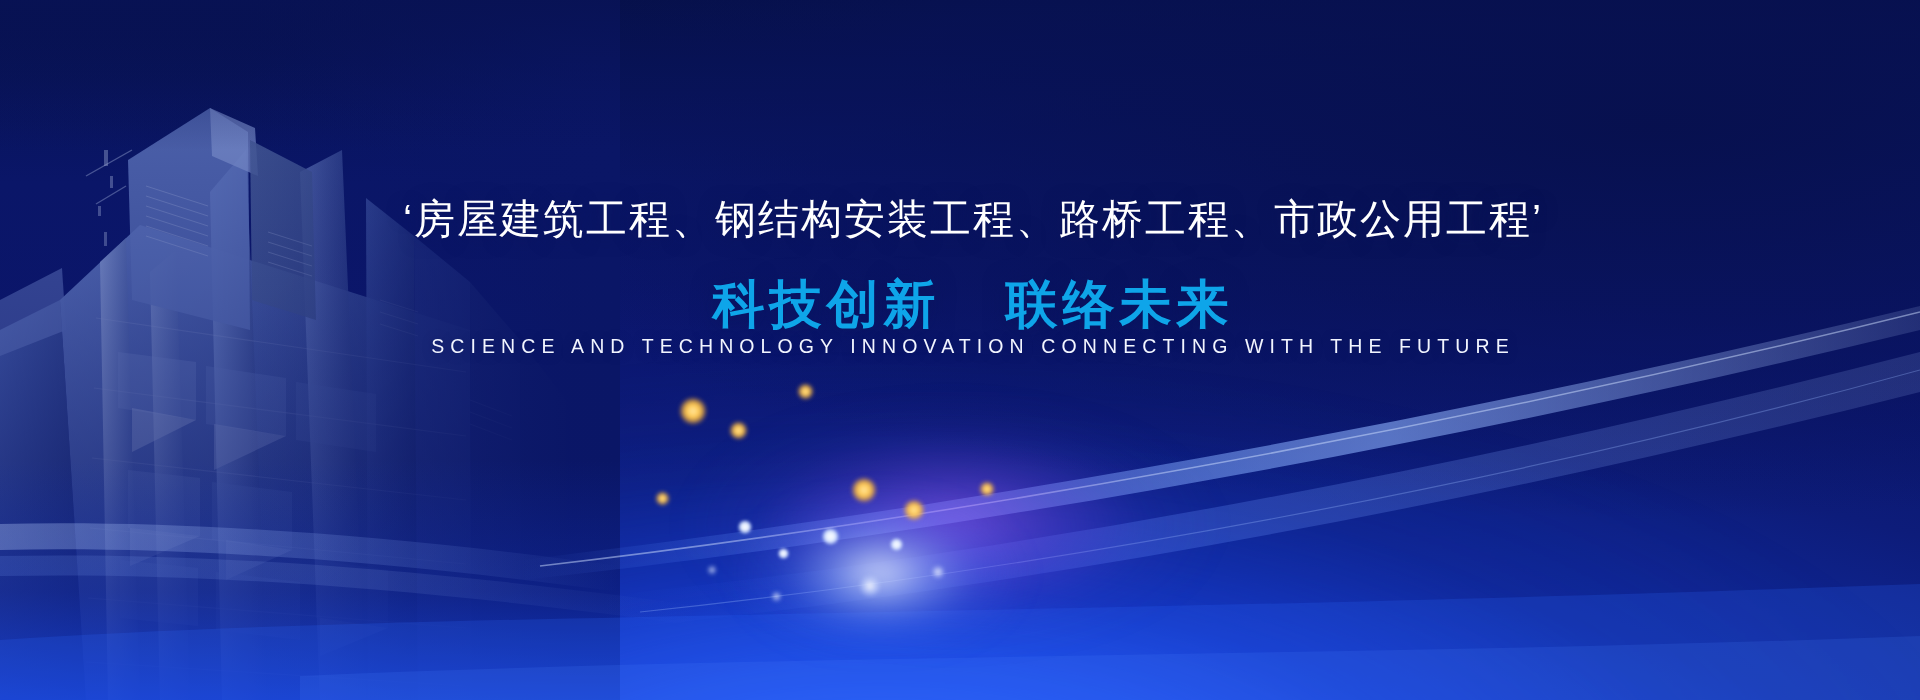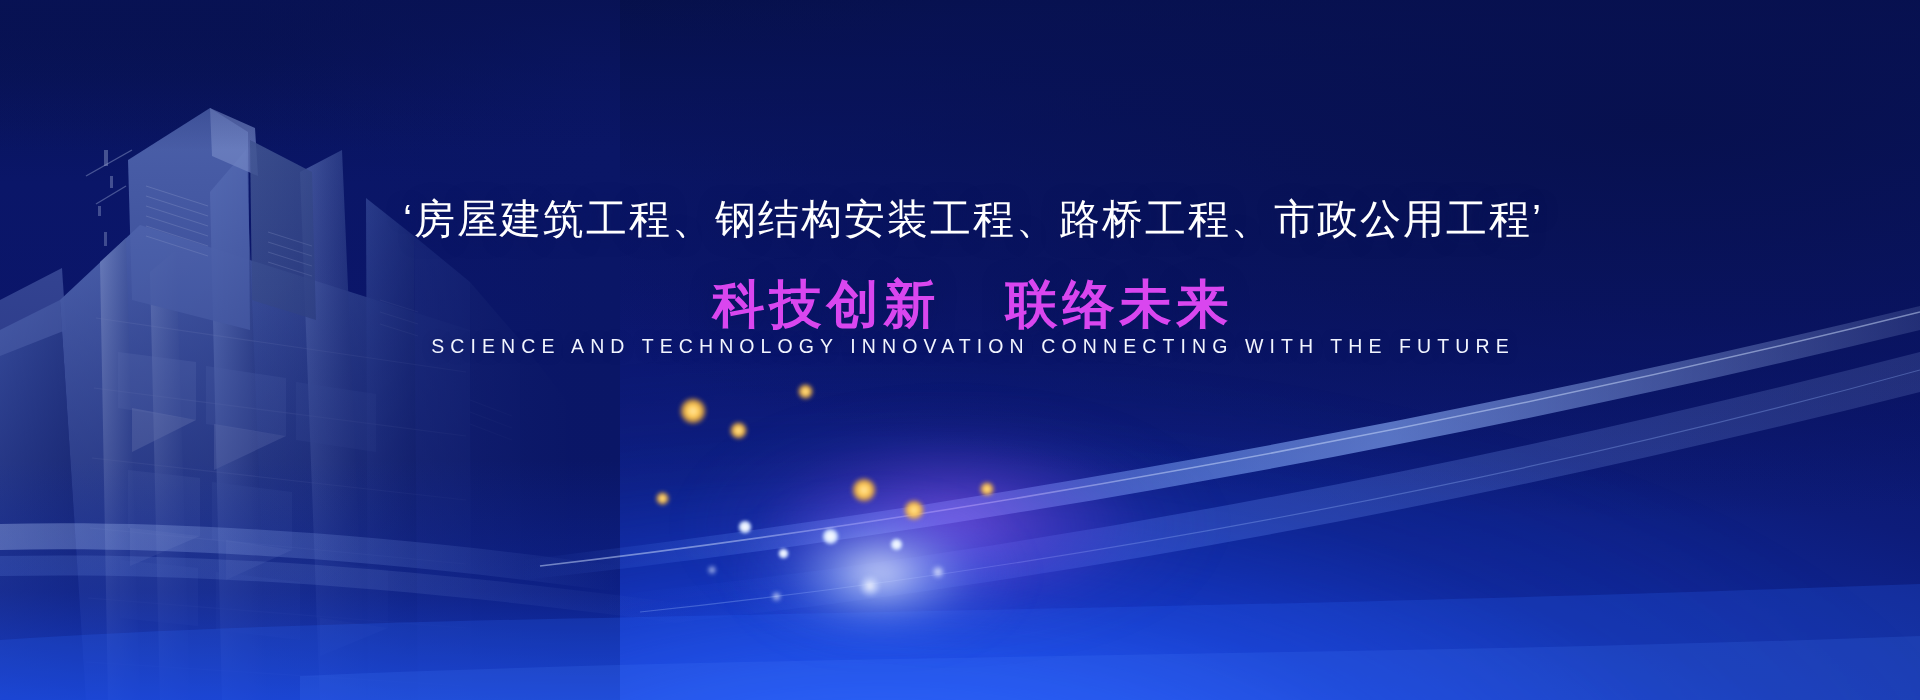--- a/index.html
+++ b/index.html
@@ -69,21 +69,21 @@
     color:#ffffff;
     font-size:41px;
     font-weight:500;
     letter-spacing:2px;
     line-height:1.15;
     white-space:nowrap;
     text-shadow:0 2px 18px rgba(10,20,90,0.65);
   }
   .headline-main{
     margin-top:32px;
-    color:#d946ef;
+    color:#0ea5e9;
     font-size:52px;
     font-weight:bold;
     letter-spacing:5px;
     line-height:1.15;
     white-space:nowrap;
     text-shadow:0 2px 22px rgba(8,18,90,0.7);
   }
   .headline-main .gap{display:inline-block;width:26px;}
   .subtitle{
     color:#f2f5ff;

